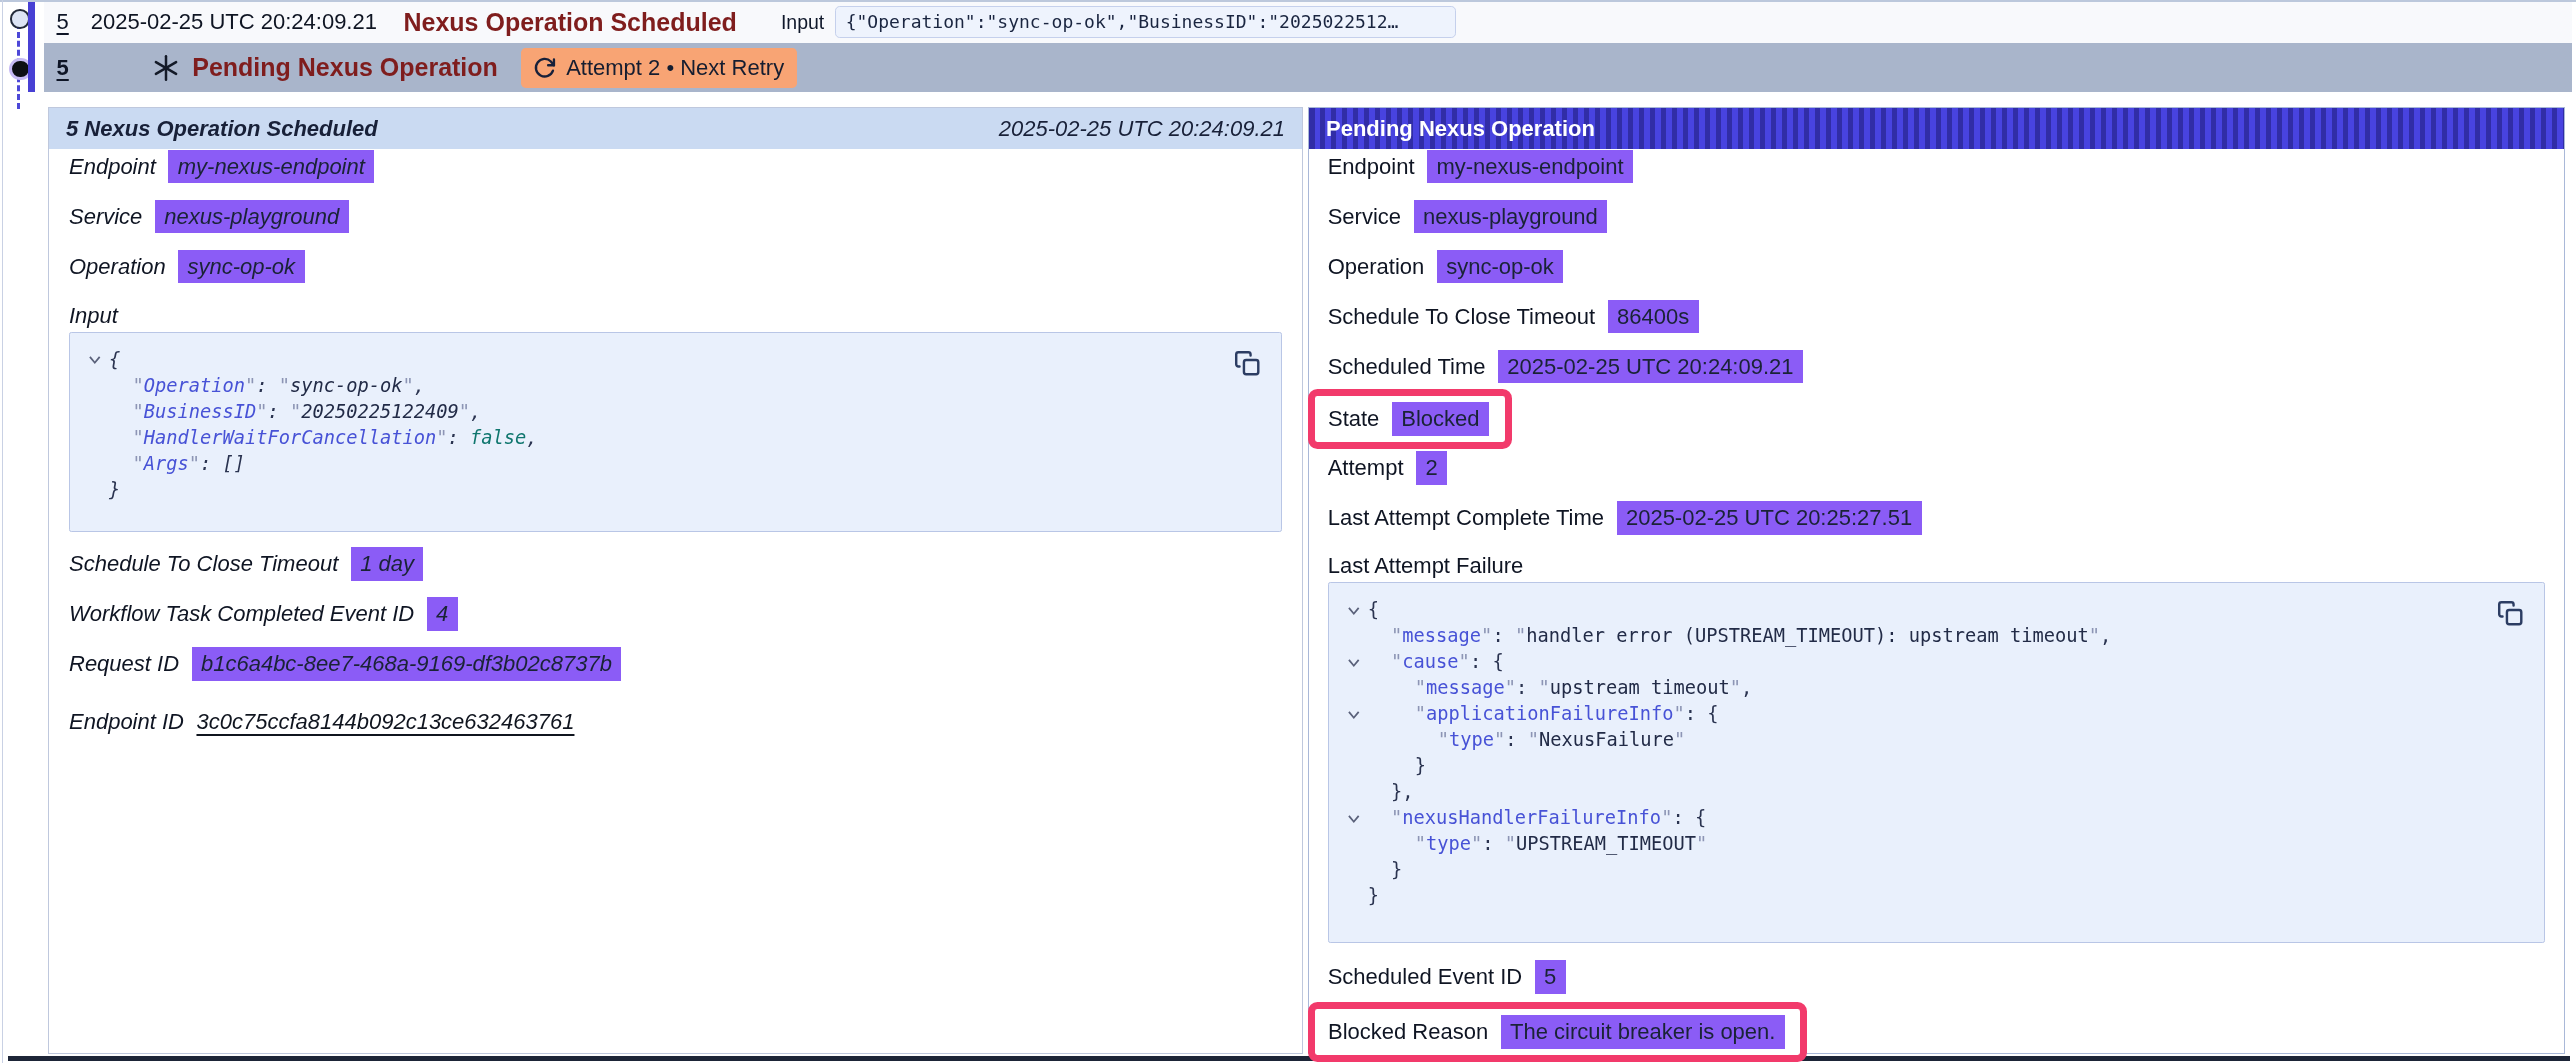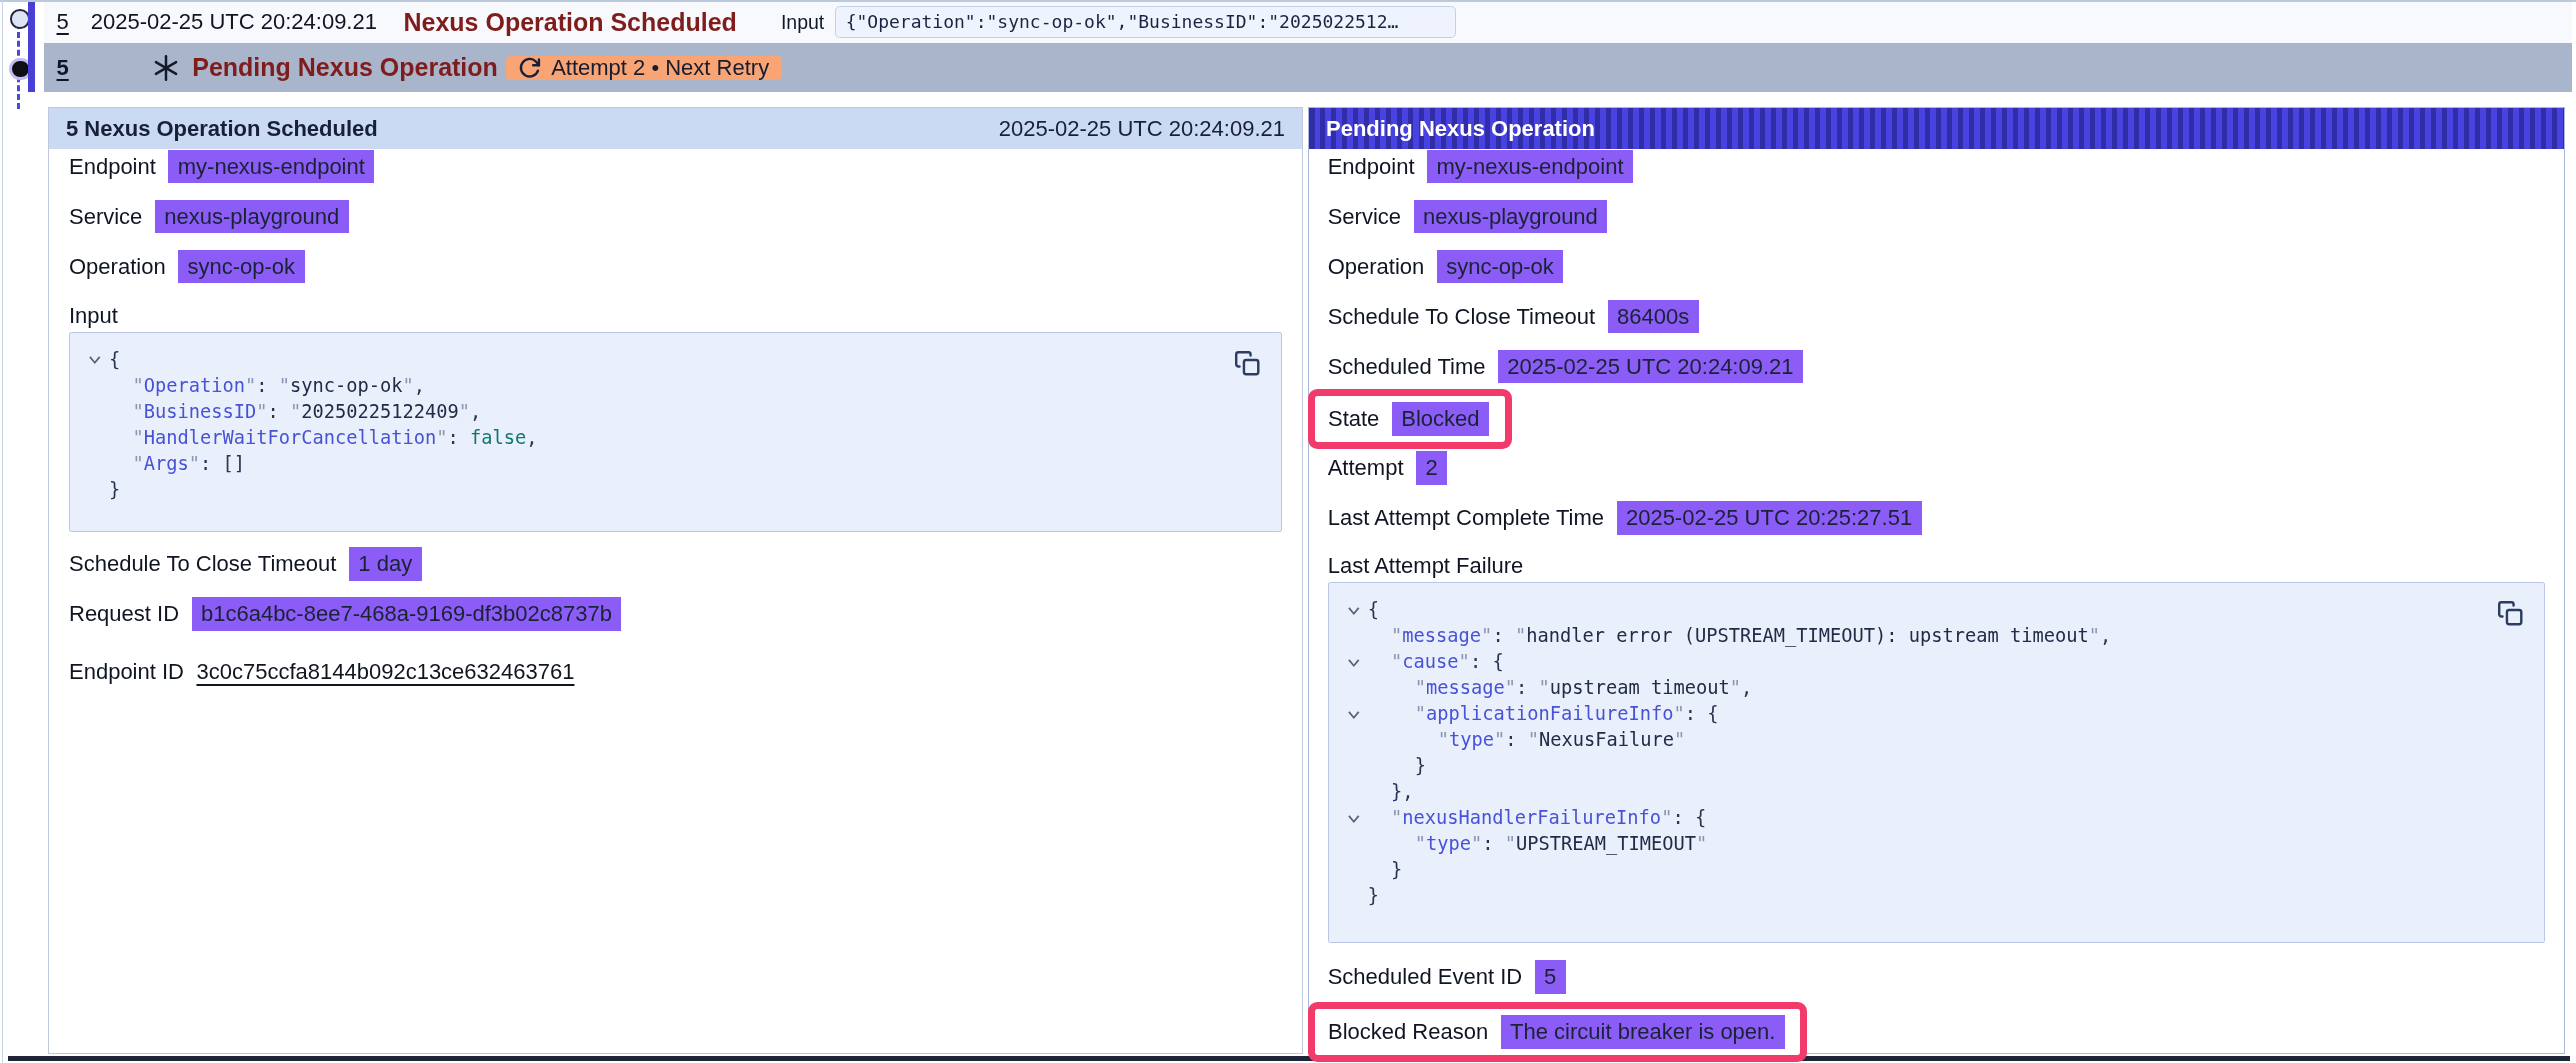--- a/index.html
+++ b/index.html
@@ -33,27 +33,27 @@
   .row2 .row-id{font-weight:600;}
   .row-time{font-size:22px;margin-left:22px;color:#0f1523;}
   .row-title{font-size:25px;font-weight:700;color:#7f1d1d;margin-left:26.5px;text-align:center;}
   .row-input-label{font-size:19.5px;margin-left:44px;color:#10182b;}
   .row-input-preview{margin-left:11px;width:600px;height:30px;line-height:30px;
     background:#eef3fd;border:1.6px solid #c5d0ec;border-radius:4.7px;
     font-size:18px;padding:0 9.4px;color:#1a2540;
     white-space:nowrap;overflow:hidden;text-overflow:clip;}
   .asterisk{margin-left:83px;width:28px;height:28px;flex:0 0 auto;}
   .row2 .row-title{margin-left:12.5px;}
-  .retry-badge{margin-left:8px;height:24px;display:inline-flex;align-items:center;gap:9.4px;
+  .retry-badge{margin-left:23px;height:40px;display:inline-flex;align-items:center;gap:9.4px;
     background:#f8a474;border-radius:4.7px;padding:0 12.5px;font-size:22px;color:#151d30;font-weight:500;}
   .retry-badge svg{width:23.4px;height:23.4px;}
 
   
   .panel{position:absolute;top:107px;height:947px;background:#ffffff;box-sizing:border-box;}
-  .panel.left{left:48px;width:1255px;border:1.6px solid #bfc8dd;}
+  .panel.left{left:48px;width:1255px;border:1.6px solid #bfc8dd;font-style:italic;}
   .panel.right{left:1308px;width:1257px;border:1.6px solid #a9b8d8;overflow:visible;}
   .panel-header{height:41px;display:flex;align-items:center;justify-content:space-between;
     padding:0 17px;font-size:22px;}
   .panel.left .panel-header{background:#cadaf2;color:#182038;font-weight:600;}
   .panel.left .panel-header .hdr-time{font-weight:400;color:#182038;}
   .panel.right .panel-header{
     background:repeating-linear-gradient(90deg,#312da6 0px,#312da6 5.5px,#4843e0 5.5px,#4843e0 11px);
     color:#ffffff;font-weight:600;}
   .panel-body{padding:0 18.7px;}
   .panel.left .panel-body{padding:0 20px;}
@@ -195,20 +195,24 @@
           </div>
         </div>
 
       <div class="rows rows2" style="margin-top:15.6px">
 
           <div class="detail-row">
             <span class="lbl">Schedule To Close Timeout</span>
             <span class="badge">1 day</span>
           </div>
 
+          <div class="detail-row">
+            <span class="lbl">Workflow Task Completed Event ID</span>
+            <span class="badge">4</span>
+          </div>
 
           <div class="detail-row">
             <span class="lbl">Request ID</span>
             <span class="badge">b1c6a4bc-8ee7-468a-9169-df3b02c8737b</span>
           </div>
         </div>
 
       <div class="detail-row" style="margin-top:25px">
         <span class="lbl">Endpoint ID</span>
         <a class="link-value">3c0c75ccfa8144b092c13ce632463761</a>

